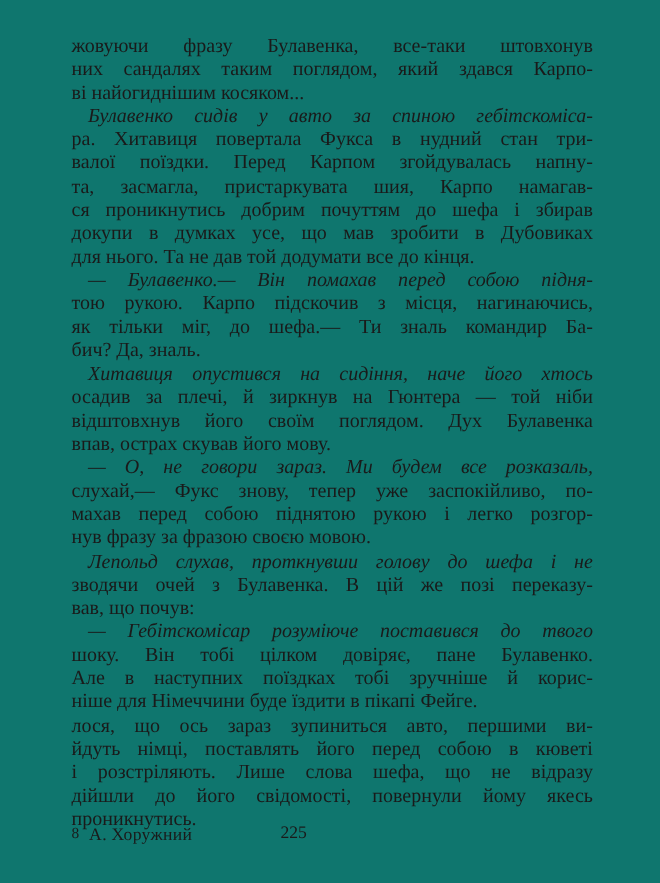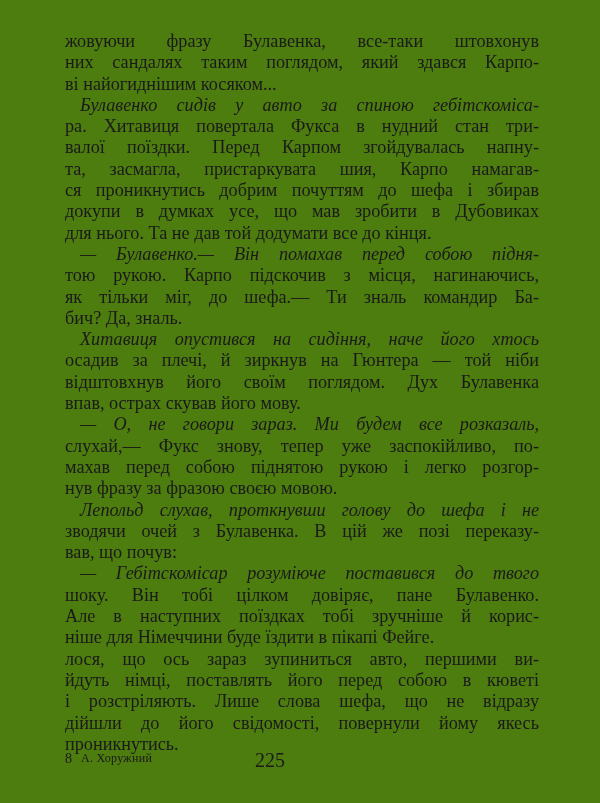--- a/index.html
+++ b/index.html
@@ -1,38 +1,38 @@
 <!DOCTYPE html>
 <html><head>
 <meta charset="utf-8">
 <style>
   html, body { margin: 0; padding: 0; background: #ffffff; }
   body { width: 600px; height: 803px; position: relative; overflow: hidden; }
   .page {
     position: absolute; left: 0; top: 0; width: 600px; height: 803px;
-    background: #4d7c0f; color: #1a1a1a;
+    background: #0f766e; color: #1a1a1a;
     font-family: "Liberation Serif", "DejaVu Serif", serif;
   }
   .text-block {
     position: absolute; left: 65px; top: 31px; width: 474px;
     font-size: 18.2px; line-height: 21.3px;
   }
   .line {
     display: block; height: 21.3px; white-space: nowrap;
     text-align: justify; text-align-last: justify;
   }
   .line.last { text-align-last: left; }
   .line.indent { padding-left: 15px; font-style: italic; }
   .footer {
     position: absolute; top: 749px; left: 65px; width: 474px; height: 18px;
     font-family: "Liberation Serif", "DejaVu Serif", serif; color: #1a1a1a;
   }
   .sig-num { position: absolute; left: 0; top: 2px; font-size: 14px; }
-  .sig-author { position: absolute; left: 16px; top: 2px; font-size: 12px; letter-spacing: 0.3px; text-align: right; }
-  .page-num { position: absolute; left: 190px; top: 0; font-size: 20px; }
+  .sig-author { position: absolute; left: 16px; top: 2px; font-size: 16px; letter-spacing: 0.3px; text-align: right; }
+  .page-num { position: absolute; left: 190px; top: 0; font-size: 16px; }
 </style>
 </head>
 <body>
 
 <div class="page">
   <div class="text-block" id="text-block">
       <div>
         <span class="line">жовуючи фразу Булавенка, все-таки штовхонув</span>
         <span class="line">них сандалях таким поглядом, який здався Карпо-</span>
         <span class="line last">ві найогиднішим косяком...</span>

